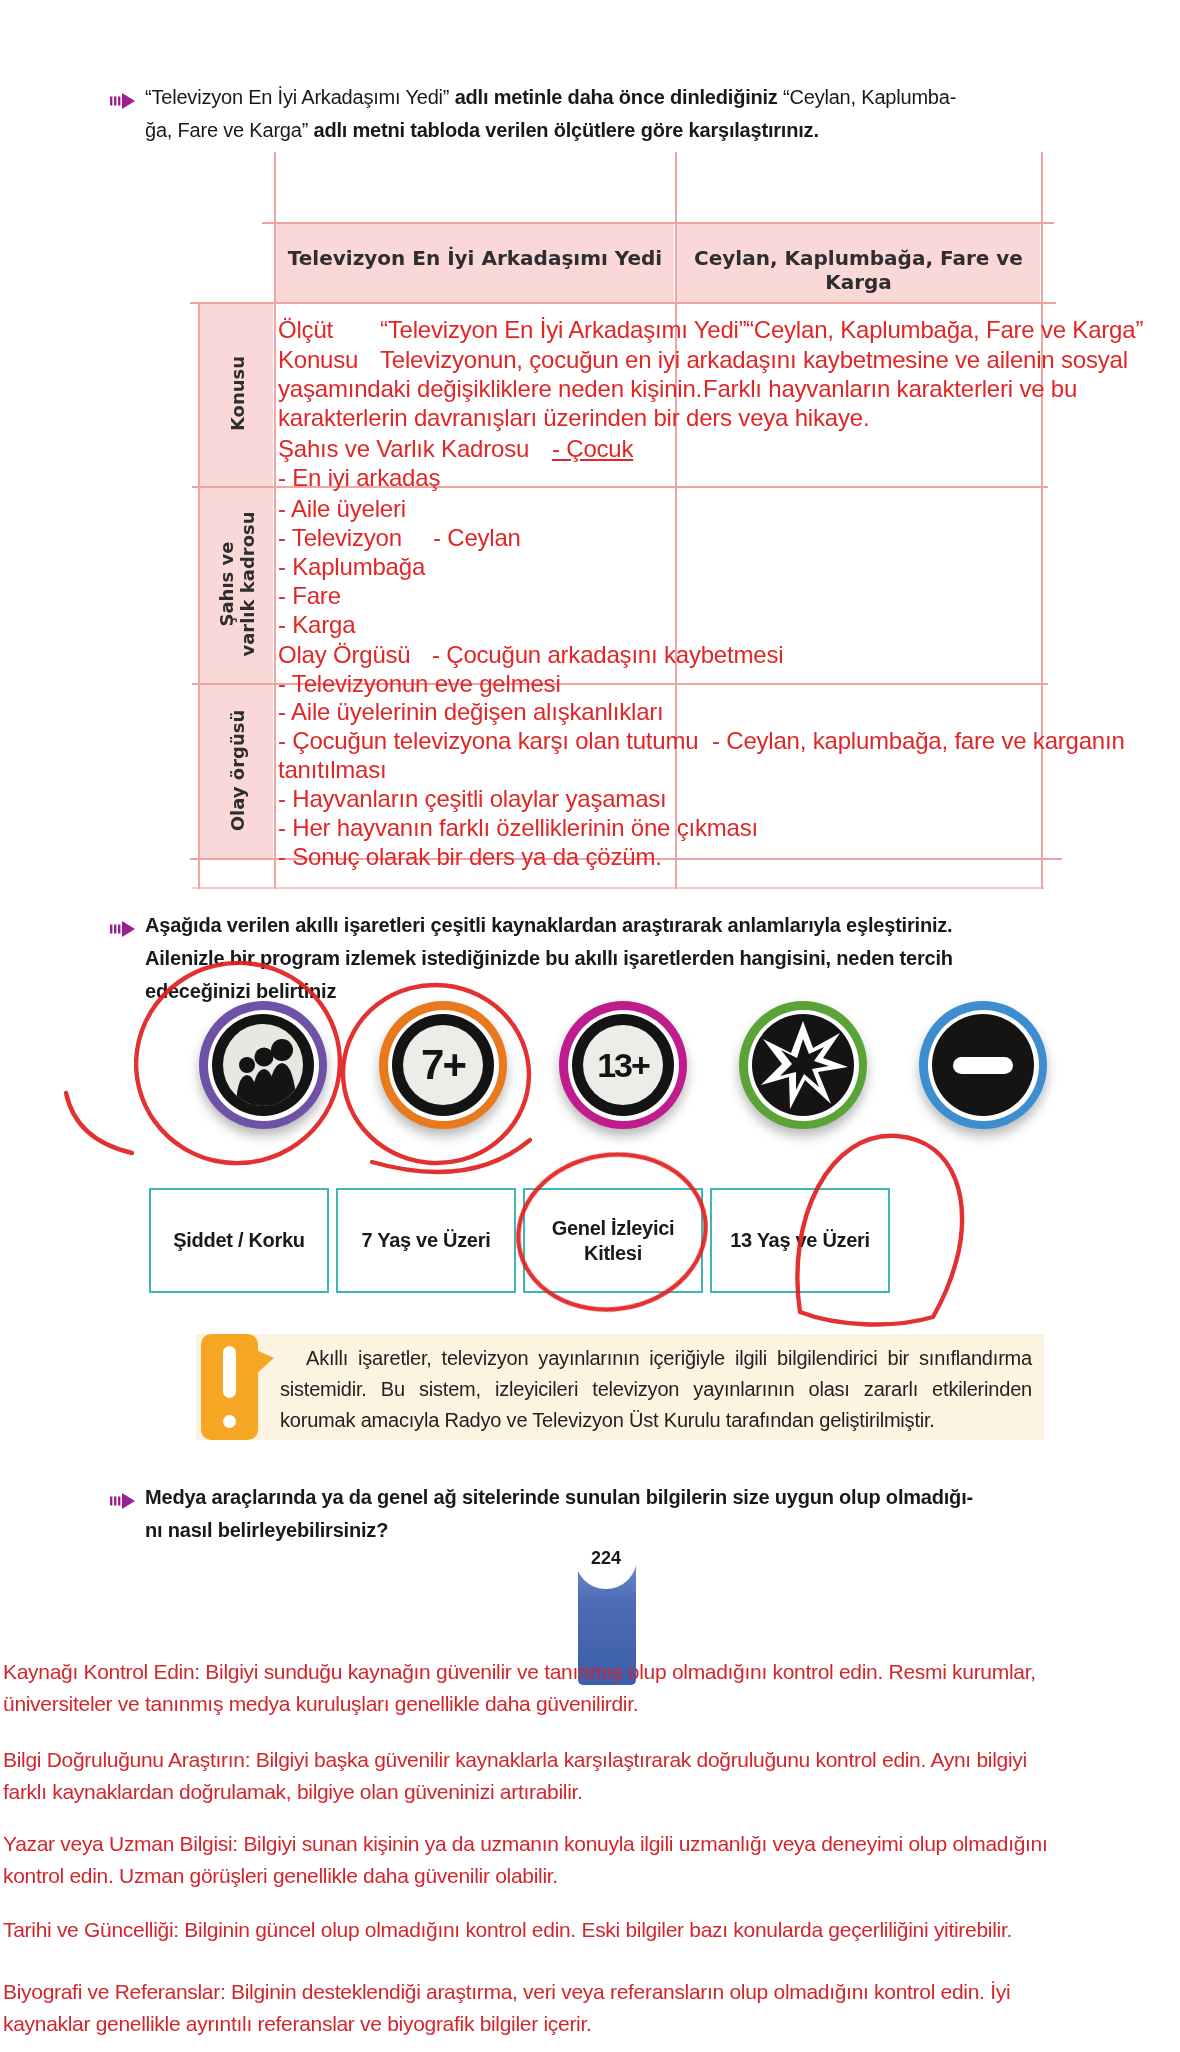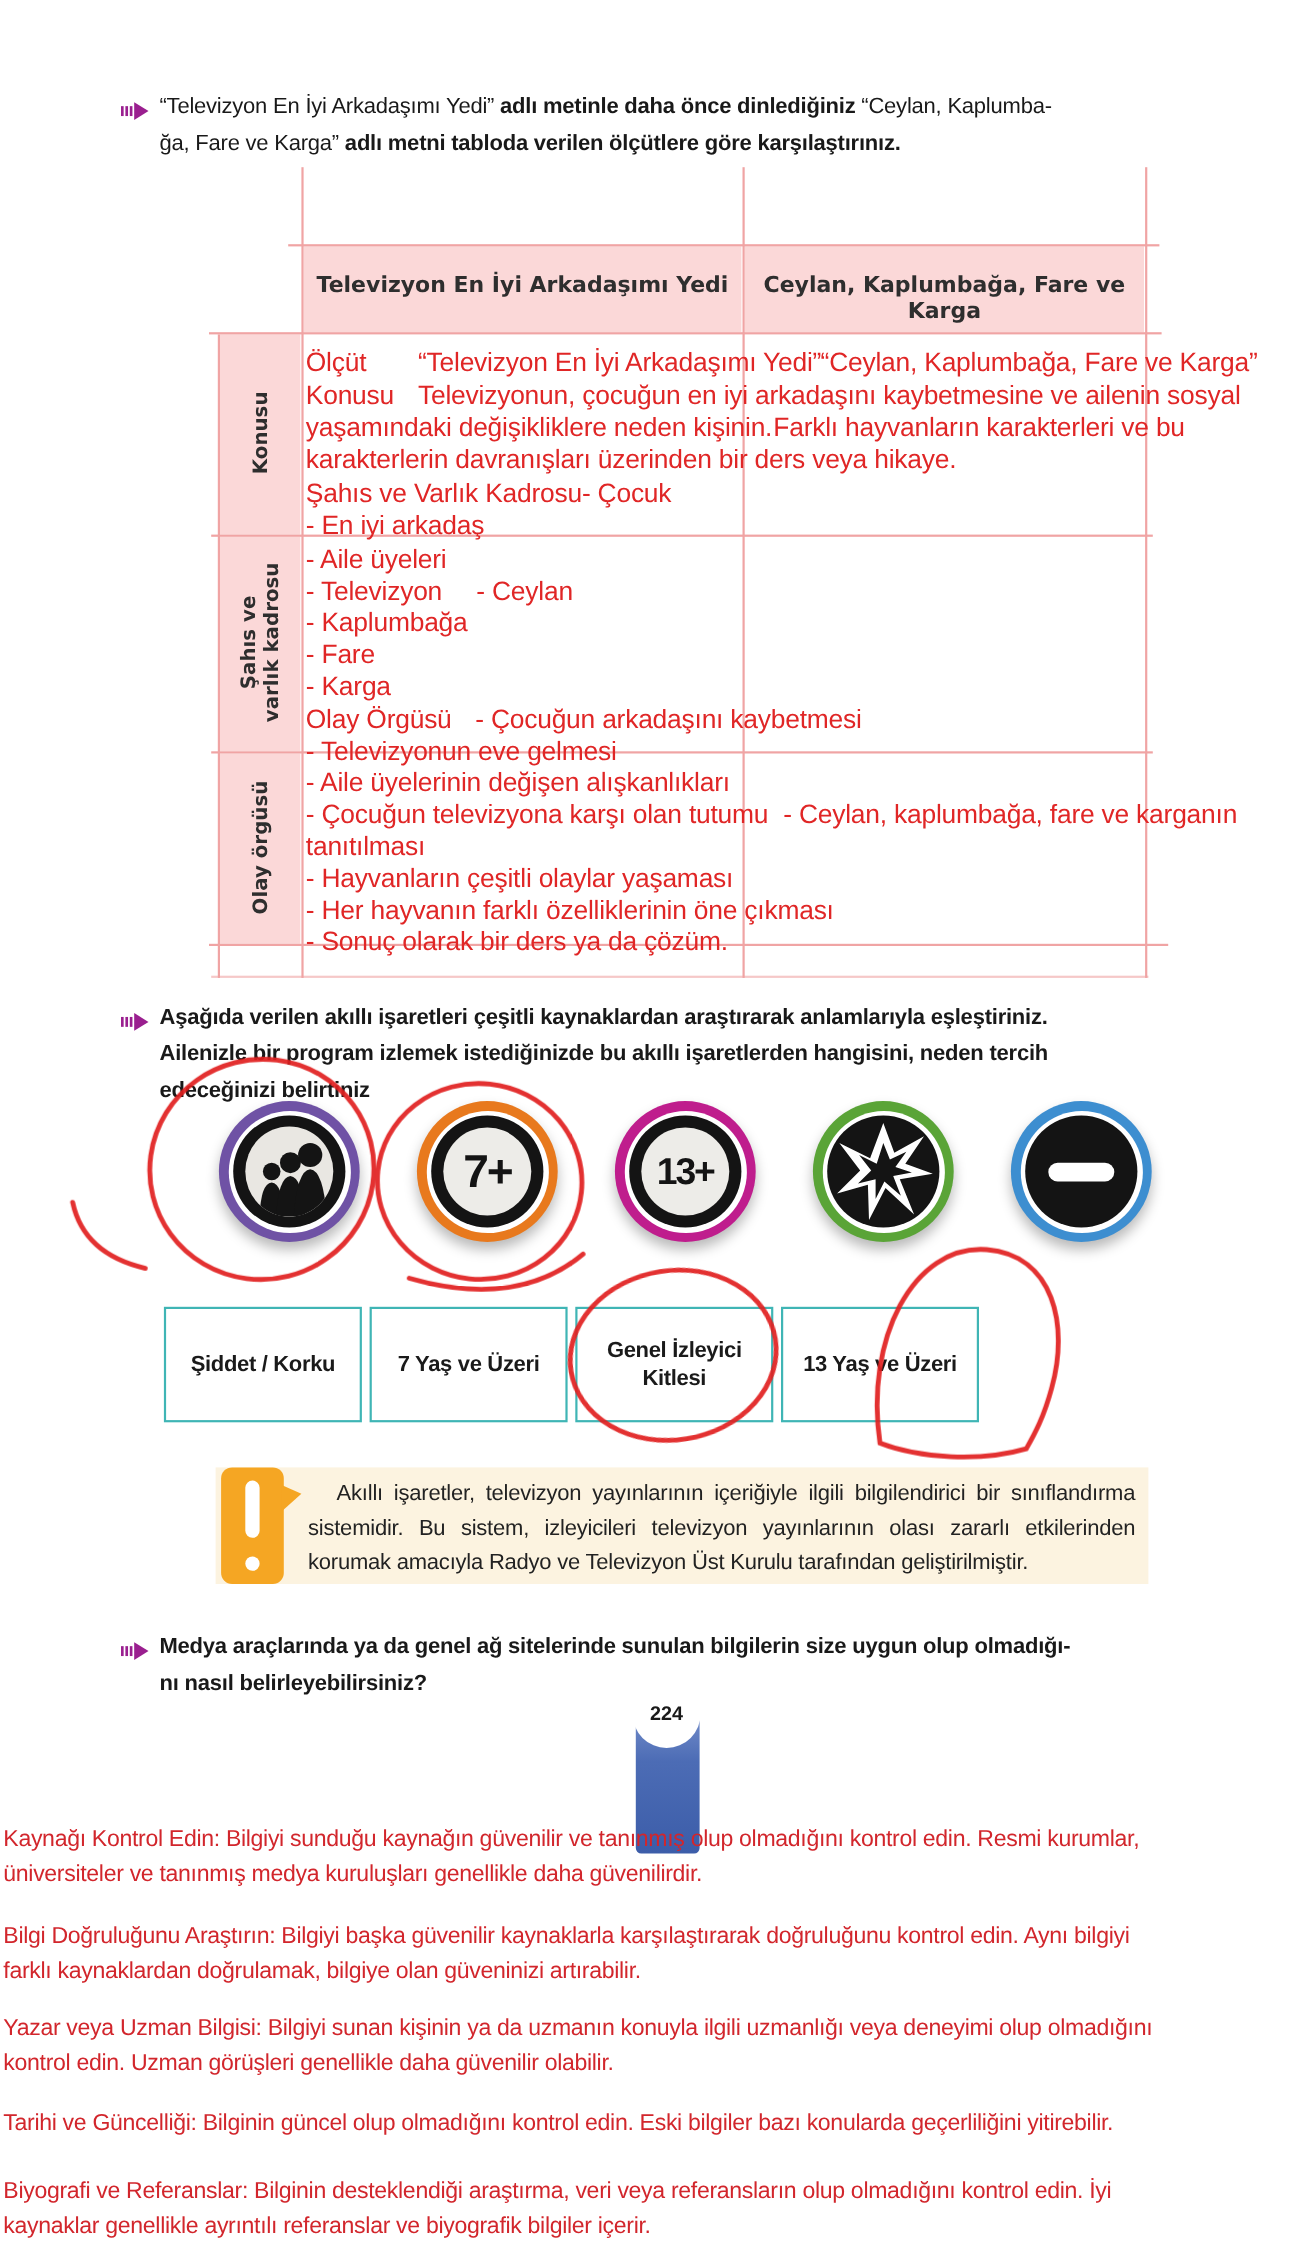--- a/index.html
+++ b/index.html
@@ -113,21 +113,21 @@
 
   <span class="ans" style="left: 278px; top: 316px;">Ölçüt</span>
       <span class="ans" style="left: 380px; top: 316px;">“Televizyon En İyi Arkadaşımı Yedi”</span>
       <span class="ans" style="left: 715px; top: 316px; margin-left: 31px;">“Ceylan, Kaplumbağa, Fare ve Karga”</span>
       <span class="ans" style="left: 278px; top: 346px;">Konusu</span>
       <span class="ans" style="left: 380px; top: 346px;">Televizyonun, çocuğun en iyi arkadaşını kaybetmesine ve ailenin sosyal</span>
       <span class="ans" style="left: 278px; top: 375px;">yaşamındaki değişikliklere neden kişinin.</span>
       <span class="ans" style="left: 703px; top: 375px;">Farklı hayvanların karakterleri ve bu</span>
       <span class="ans" style="left: 278px; top: 404px;">karakterlerin davranışları üzerinden bir ders veya hikaye.</span>
       <span class="ans" style="left: 278px; top: 435px;">Şahıs ve Varlık Kadrosu</span>
-      <span class="ans" style="left: 529px; top: 435px;">- Çocuk</span>
+      <span class="ans" style="left: 552px; top: 435px; text-decoration: underline;">- Çocuk</span>
       <span class="ans" style="left: 278px; top: 464px;">- En iyi arkadaş</span>
       <span class="ans" style="left: 278px; top: 495px;">- Aile üyeleri</span>
       <span class="ans" style="left: 278px; top: 524px;">- Televizyon</span>
       <span class="ans" style="left: 433px; top: 524px;">- Ceylan</span>
       <span class="ans" style="left: 278px; top: 553px;">- Kaplumbağa</span>
       <span class="ans" style="left: 278px; top: 582px;">- Fare</span>
       <span class="ans" style="left: 278px; top: 611px;">- Karga</span>
       <span class="ans" style="left: 278px; top: 641px;">Olay Örgüsü</span>
       <span class="ans" style="left: 432px; top: 641px;">- Çocuğun arkadaşını kaybetmesi</span>
       <span class="ans" style="left: 278px; top: 670px;">- Televizyonun eve gelmesi</span>

